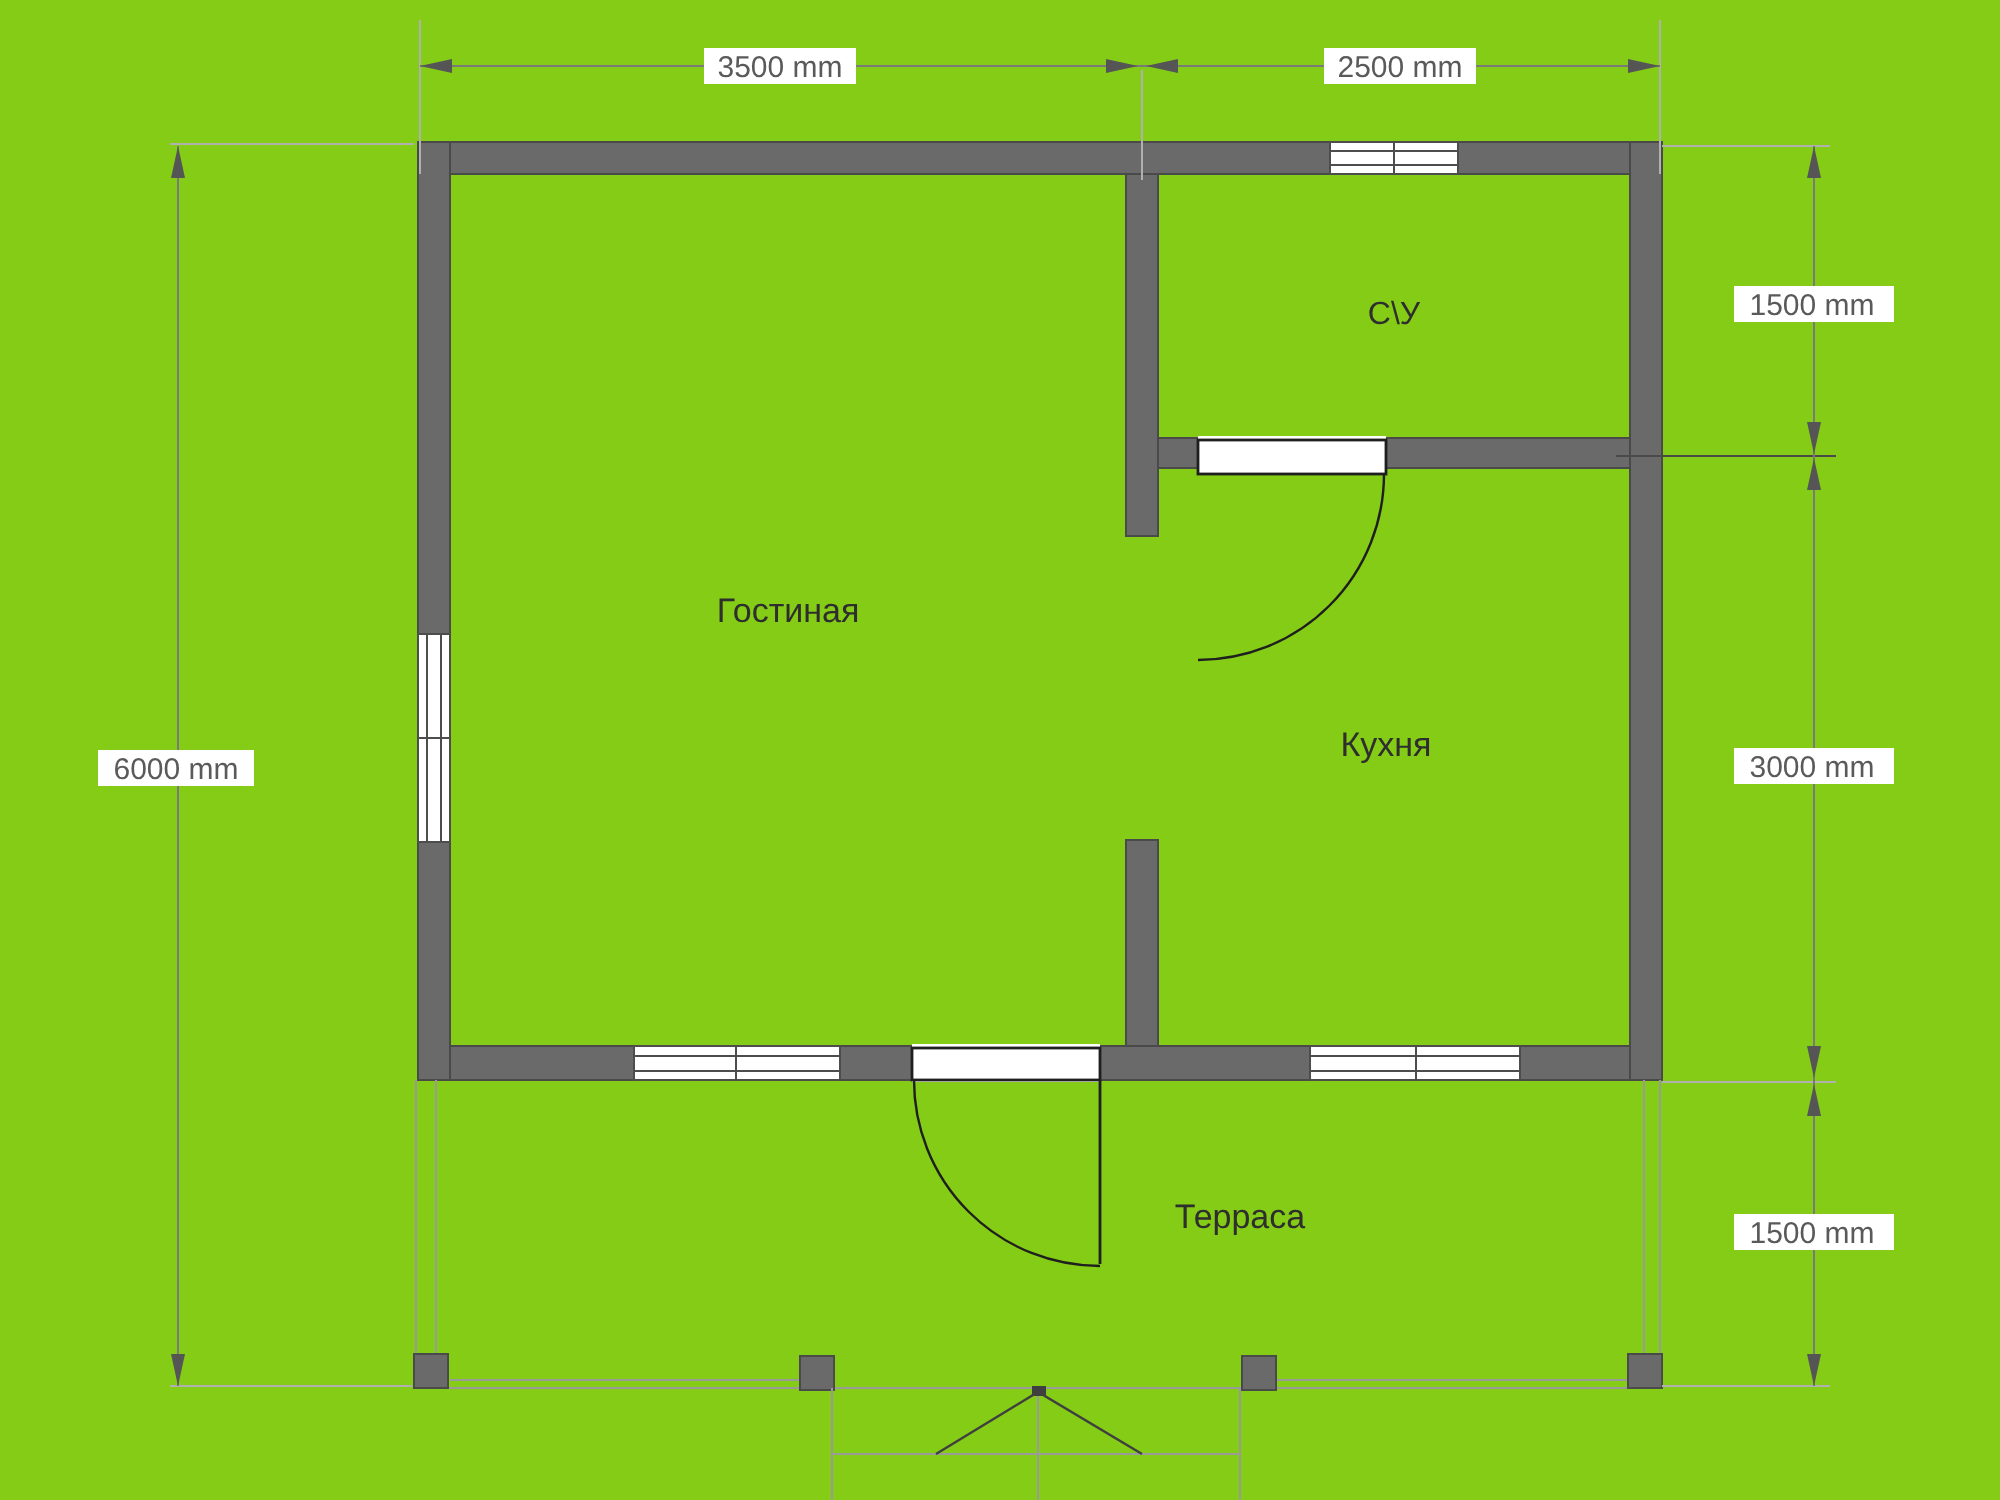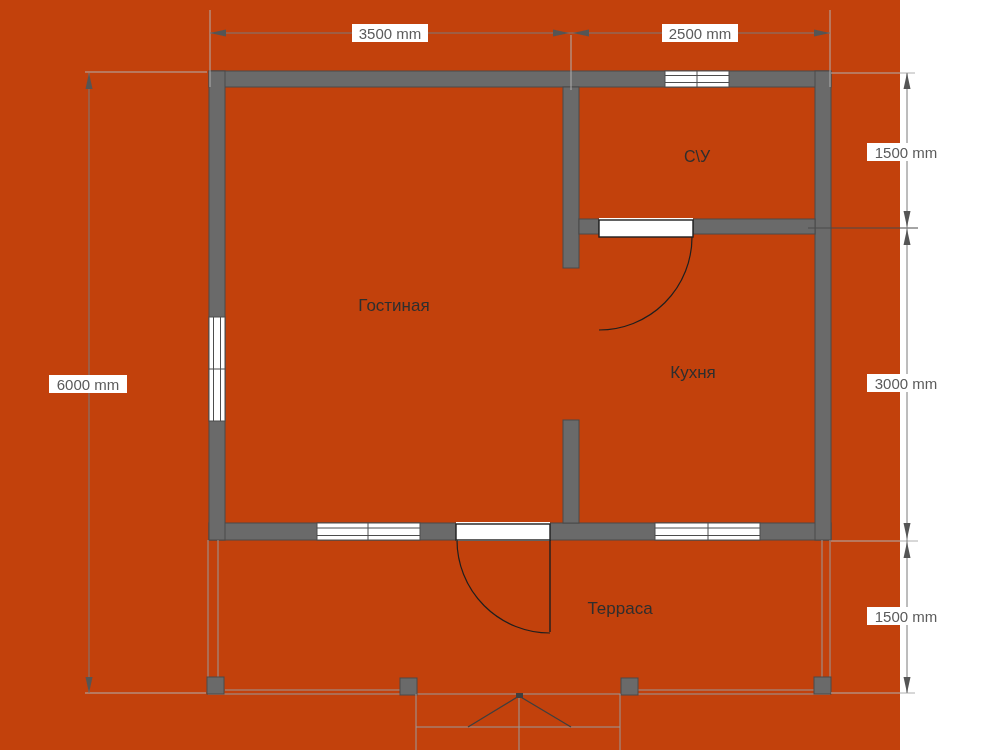--- a/index.html
+++ b/index.html
@@ -6,23 +6,23 @@
     margin: 0;
     padding: 0;
     background: #ffffff;
     width: 1000px;
     height: 750px;
     overflow: hidden;
     font-family: "Liberation Sans", "DejaVu Sans", sans-serif;
   }
   #stage {
     position: relative;
-    width: 900px;
+    width: 1000px;
     height: 750px;
-    background: #c2410c;
+    background: #84cc16;
   }
   svg { display: block; }
   .wall        { stroke: #4a4a4a; stroke-width: 1; }
   .win-line    { stroke: #4d4d4d; stroke-width: 1; fill: none; }
   .win-box     { fill: #ffffff; stroke: #4d4d4d; stroke-width: 1; }
   .door-box    { fill: #ffffff; stroke: #1f1f1f; stroke-width: 1.4; }
   .door-arc    { fill: none; stroke: #1f1f1f; stroke-width: 1.2; }
   .door-leaf   { stroke: #1f1f1f; stroke-width: 1.4; }
   .gap         { fill: #ffffff; stroke: none; }
   .dim-line    { stroke: #7a7a7a; stroke-width: 1; fill: none; }

